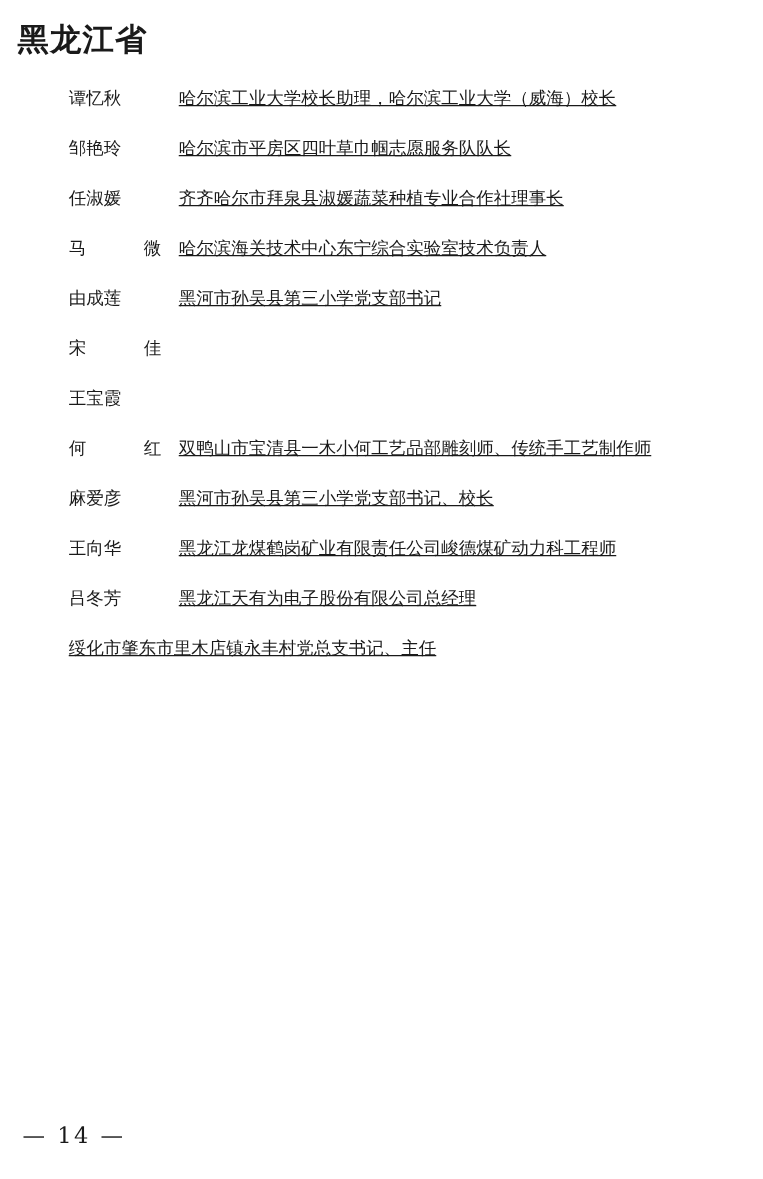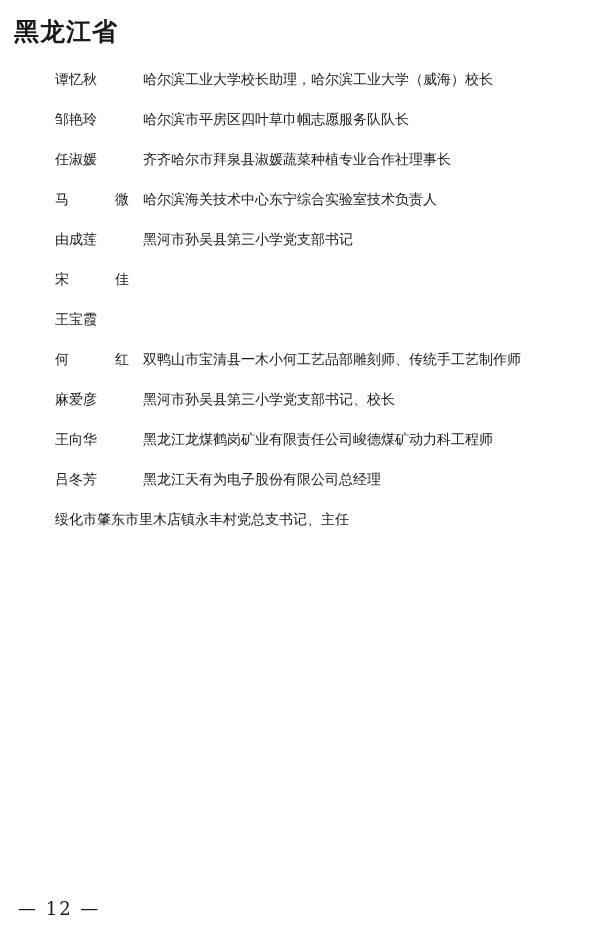--- a/index.html
+++ b/index.html
@@ -55,20 +55,21 @@
     box-sizing: border-box;
   }
   .name.spaced span {
     display: inline-block;
   }
   .desc {
     flex: 1;
     text-align: justify;
     text-justify: inter-ideograph;
     letter-spacing: 0px;
+    text-decoration: underline;
   }
   .page-number {
     position: absolute;
     left: 0;
     right: 0;
     bottom: 38px;
     text-align: left;
     padding-left: 18px;
     font-size: 18px;
     letter-spacing: 2px;
@@ -131,15 +132,15 @@
       </div>
       <div class="entry">
         <div class="name">吕冬芳</div>
         <div class="desc">黑龙江天有为电子股份有限公司总经理</div>
       </div>
       <div class="entry">
         <div class="desc">绥化市肇东市里木店镇永丰村党总支书记、主任</div>
       </div>
     </div>
 
-  <div class="page-number">— 12 —</div>
+  <div class="page-number">— 14 —</div>
 
 </div>
 
 </body></html>

